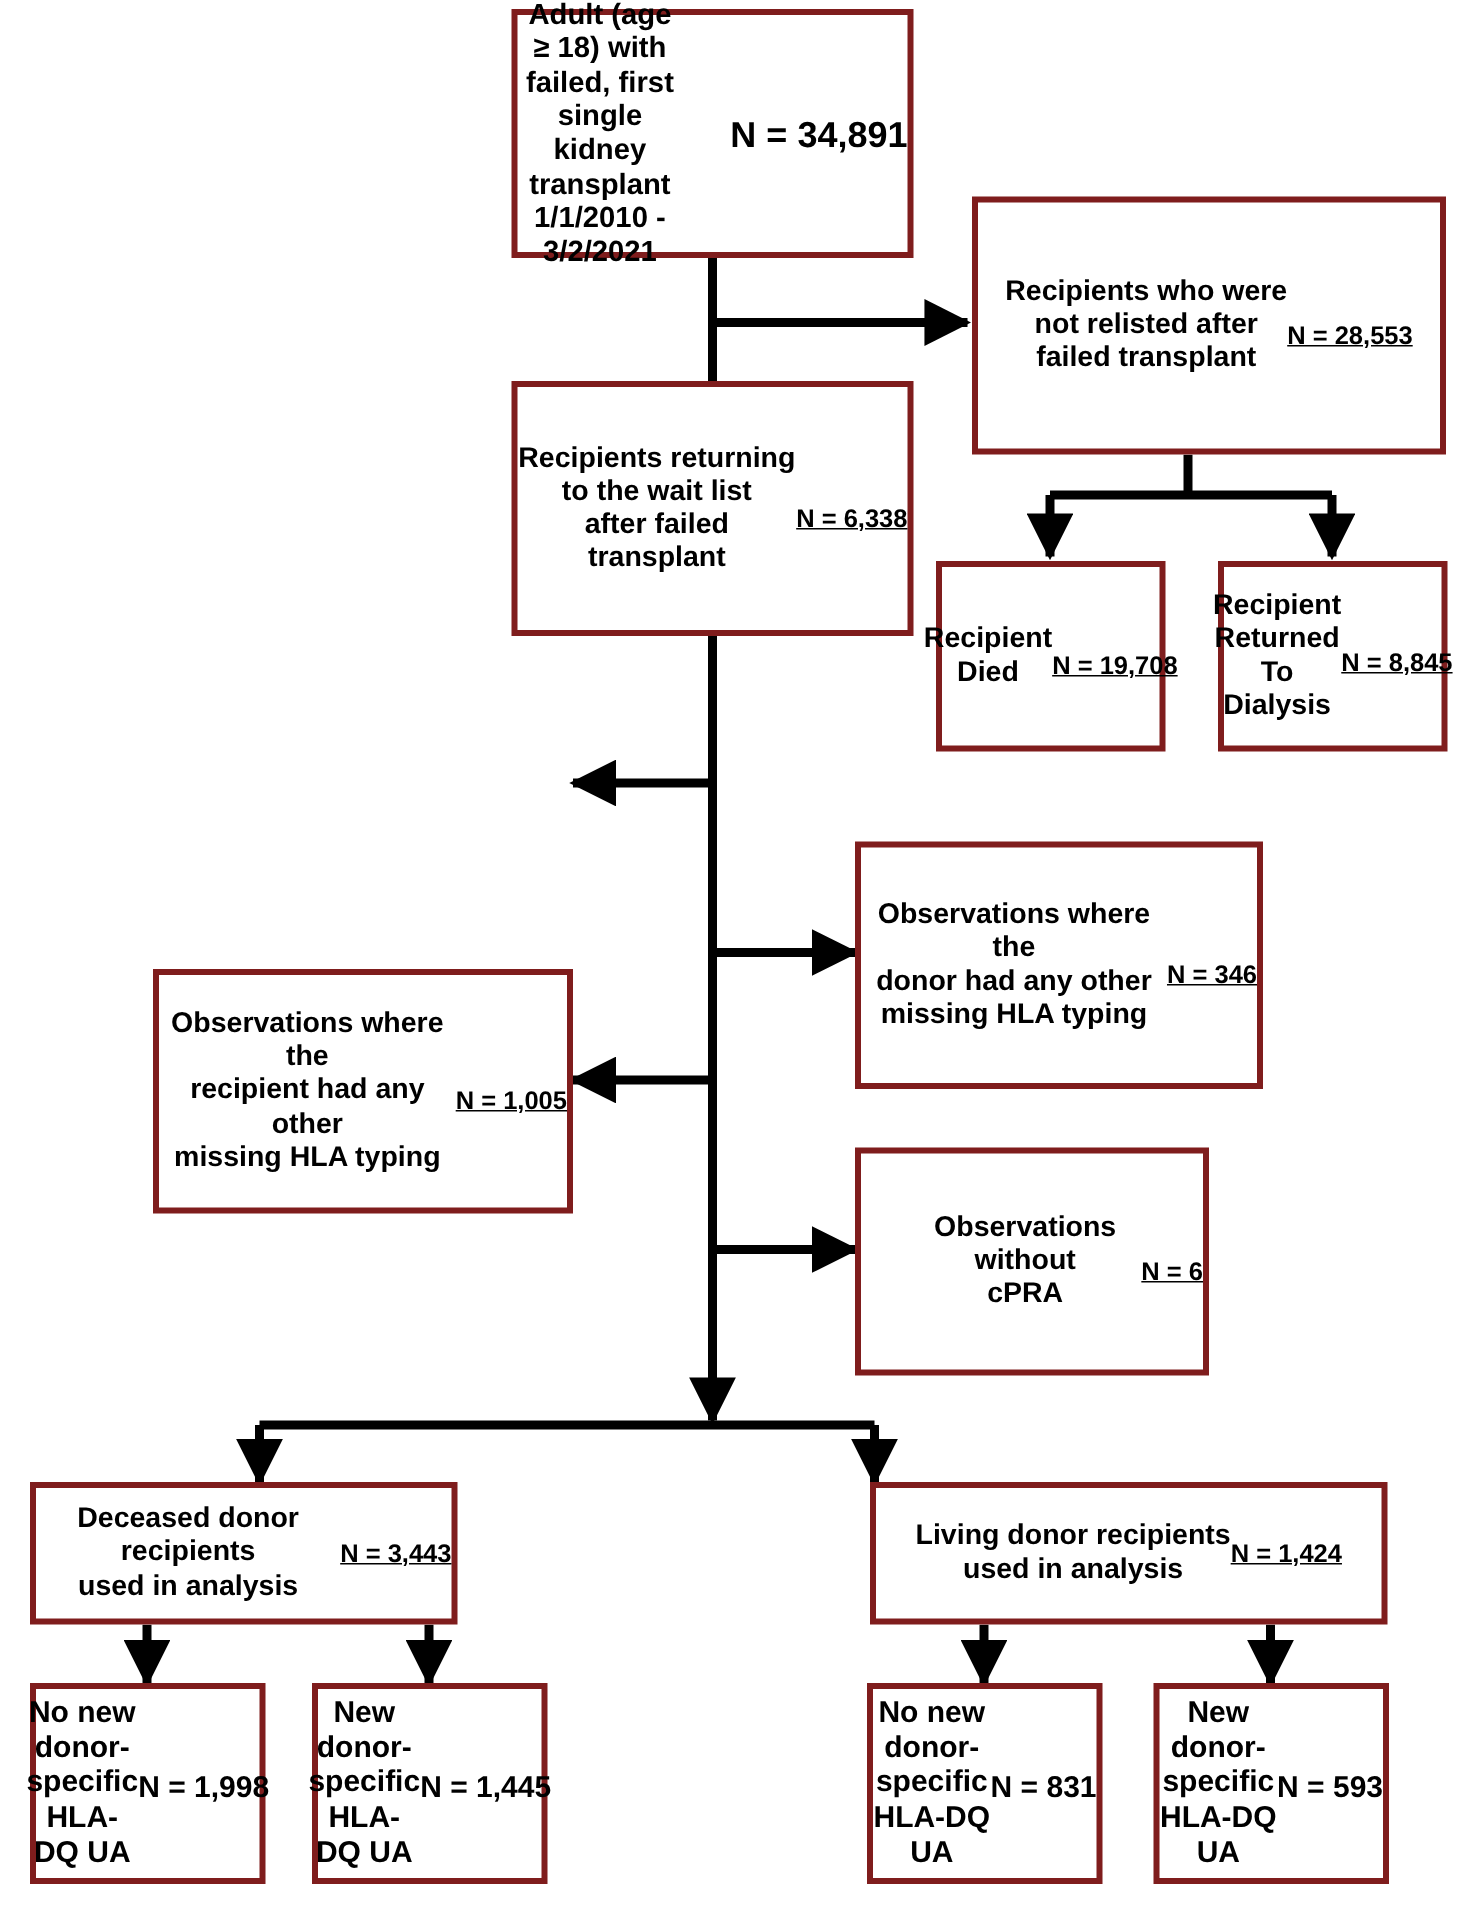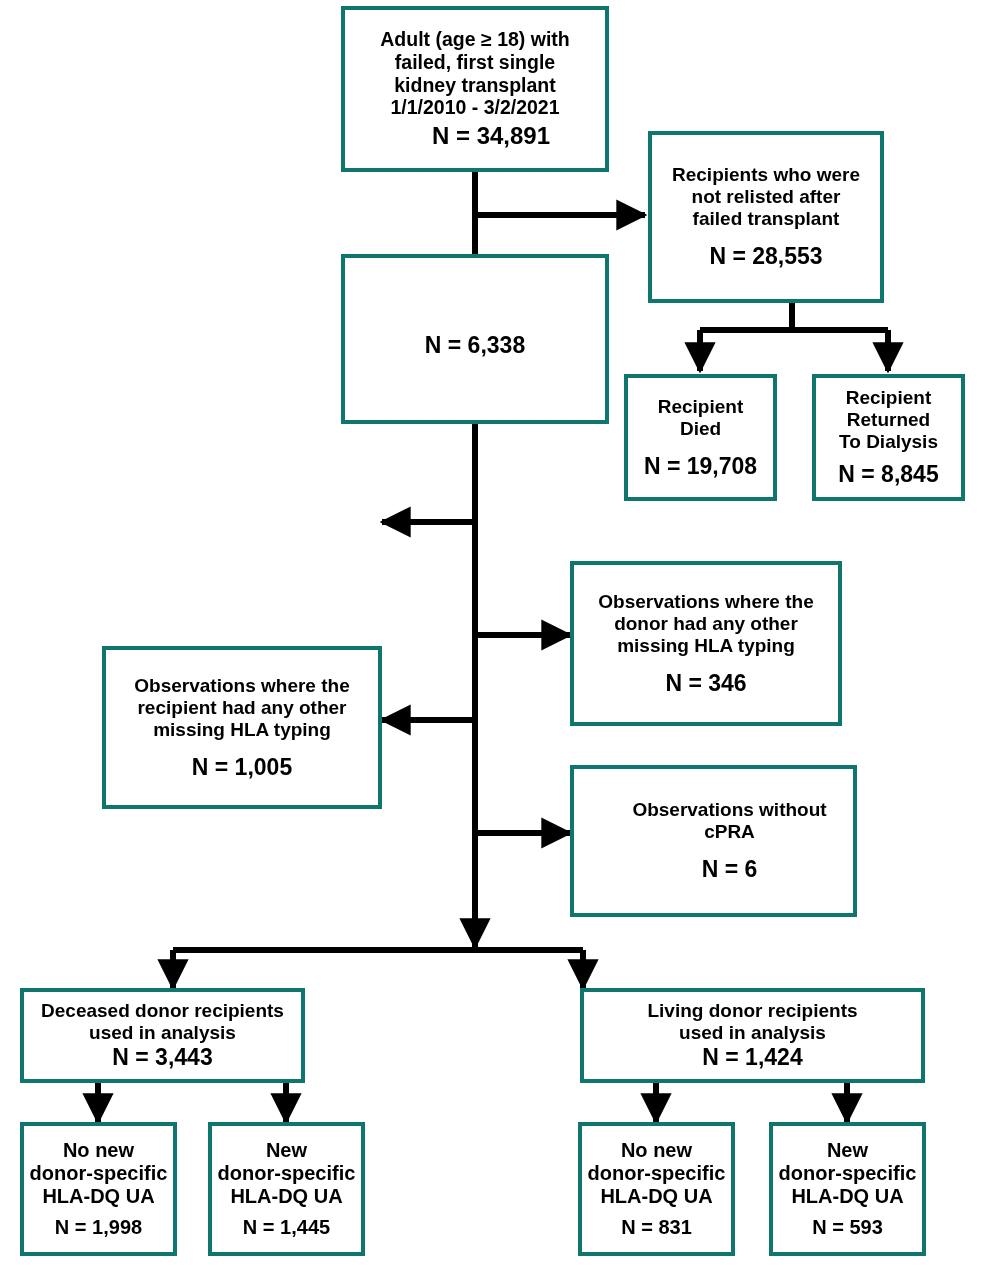--- a/index.html
+++ b/index.html
@@ -20,43 +20,42 @@
     position: absolute;
     left: 0;
     top: 0;
     width: 985px;
     height: 1280px;
     pointer-events: none;
   }
   .node {
     position: absolute;
     box-sizing: border-box;
-    border: 4px solid #0f766e;
+    border: 4px solid #7f1d1d;
     background: #ffffff;
     display: flex;
-    flex-direction: column;
     align-items: center;
     justify-content: center;
     text-align: center;
     color: #000000;
     font-weight: bold;
     z-index: 2;
   }
   .node .ttl {
     line-height: 1.16;
     white-space: pre-line;
   }
   .node .cnt {
     line-height: 1.16;
     white-space: nowrap;
   }
   
   .fs17 .ttl, .fs17 .cnt { font-size: 20px; }
   .fs19 .ttl { font-size: 19px; }
-  .fs19 .cnt { font-size: 23px; }
+  .fs19 .cnt { font-size: 17px; text-decoration: underline; }
   .fs20 .ttl { font-size: 19.5px; }
   .fs20 .cnt { font-size: 24px; }
   .gap-lg .cnt { margin-top: 13px; }
   .gap-sm .cnt { margin-top: 8px; }
   .gap-xs .cnt { margin-top: 3px; margin-left: 32px; }
   .gap-none .cnt { margin-top: 0px; }
 </style>
 </head>
 <body>
 
@@ -104,28 +103,31 @@
   </svg>
 
   <div class="node fs20 gap-xs" style="left:341px; top:6px; width:268px; height:166px;">
     <div class="ttl">Adult (age ≥ 18) with
 failed, first single
 kidney transplant
 1/1/2010 - 3/2/2021</div>
     <div class="cnt">N = 34,891</div>
   </div>
 
-  <div class="node fs19 gap-lg" style="left:648px; top:131px; width:236px; height:172px;">
+  <div class="node fs19 gap-lg" style="left:648px; top:131px; width:316px; height:172px;">
     <div class="ttl">Recipients who were
 not relisted after
 failed transplant</div>
     <div class="cnt">N = 28,553</div>
   </div>
 
   <div class="node fs19 gap-lg" style="left:341px; top:254px; width:268px; height:170px;">
+    <div class="ttl">Recipients returning
+to the wait list
+after failed transplant</div>
     <div class="cnt">N = 6,338</div>
   </div>
 
   <div class="node fs19 gap-lg" style="left:624px; top:374px; width:153px; height:127px;">
     <div class="ttl">Recipient
 Died</div>
     <div class="cnt">N = 19,708</div>
   </div>
 
   <div class="node fs19 gap-sm" style="left:812px; top:374px; width:153px; height:127px;">
@@ -143,21 +145,21 @@
     <div class="cnt">N = 346</div>
   </div>
 
   <div class="node fs19 gap-lg" style="left:102px; top:646px; width:280px; height:163px;">
     <div class="ttl">Observations where the
 recipient had any other
 missing HLA typing</div>
     <div class="cnt">N = 1,005</div>
   </div>
 
-  <div class="node fs19 gap-lg" style="left:570px; top:765px; width:287px; height:152px;padding-left:32px;">
+  <div class="node fs19 gap-lg" style="left:570px; top:765px; width:236px; height:152px;padding-left:32px;">
     <div class="ttl">Observations without
 cPRA</div>
     <div class="cnt">N = 6</div>
   </div>
 
   <div class="node fs19 gap-none" style="left:20px; top:988px; width:285px; height:95px;">
     <div class="ttl">Deceased donor recipients
 used in analysis</div>
     <div class="cnt">N = 3,443</div>
   </div>

